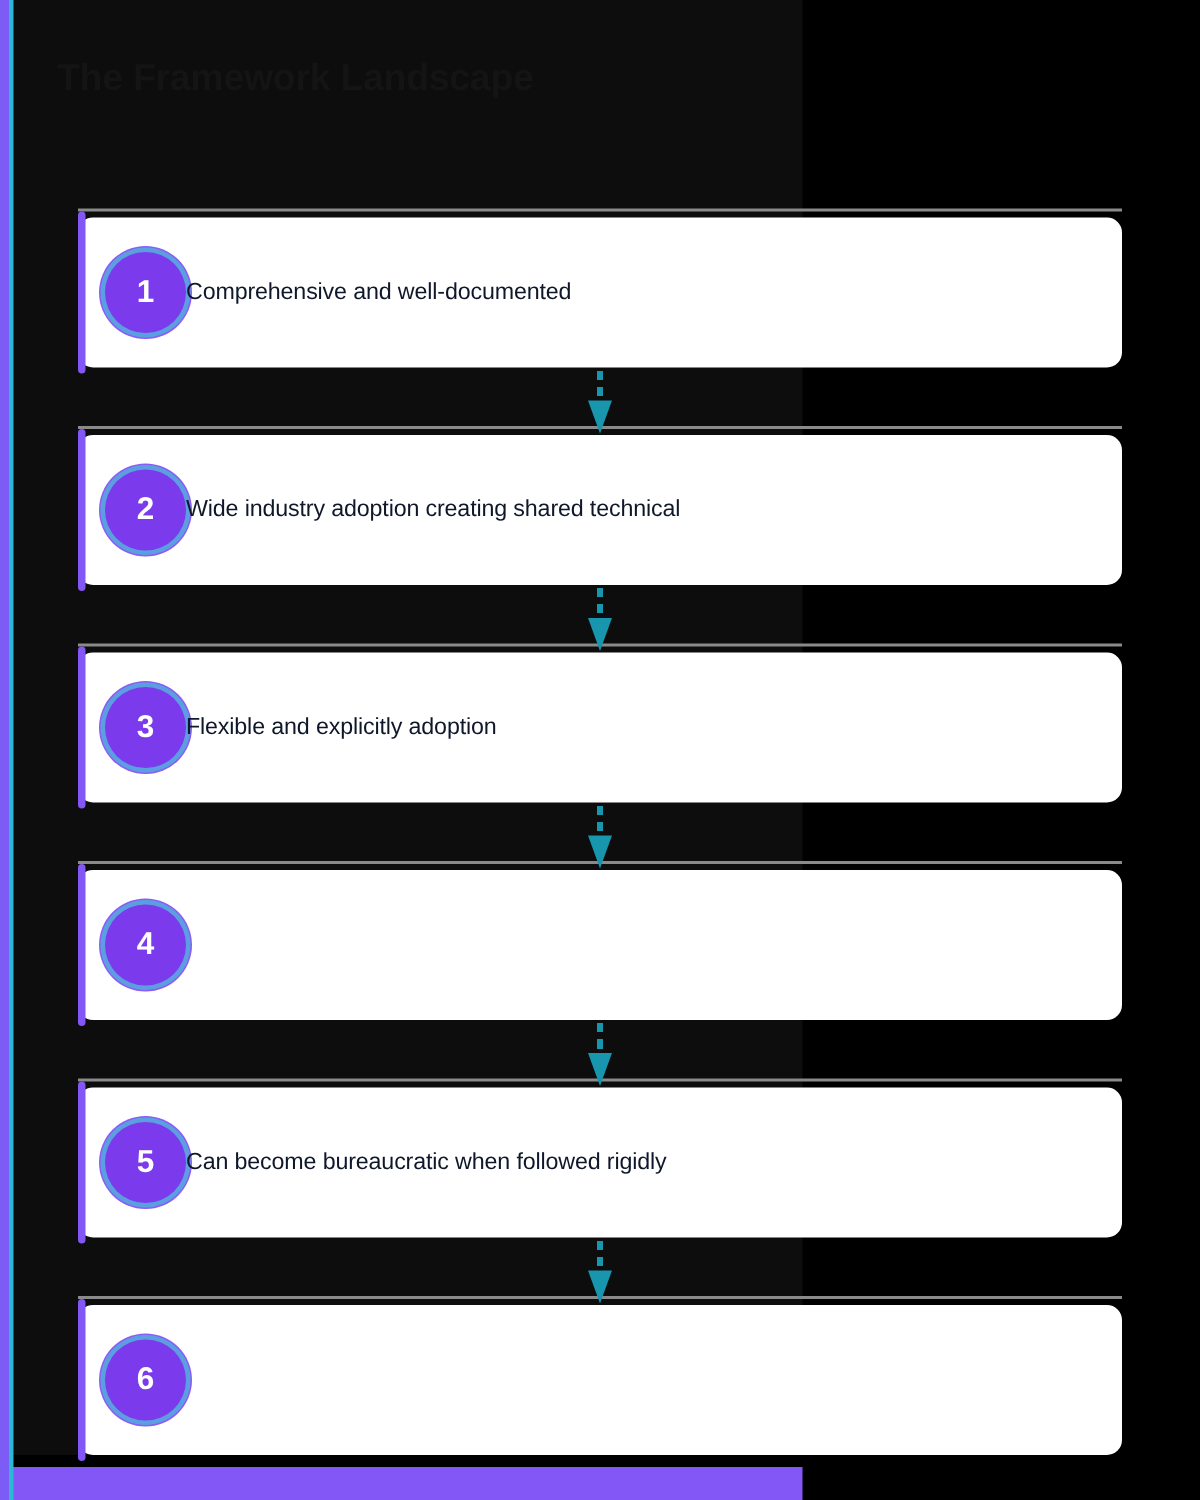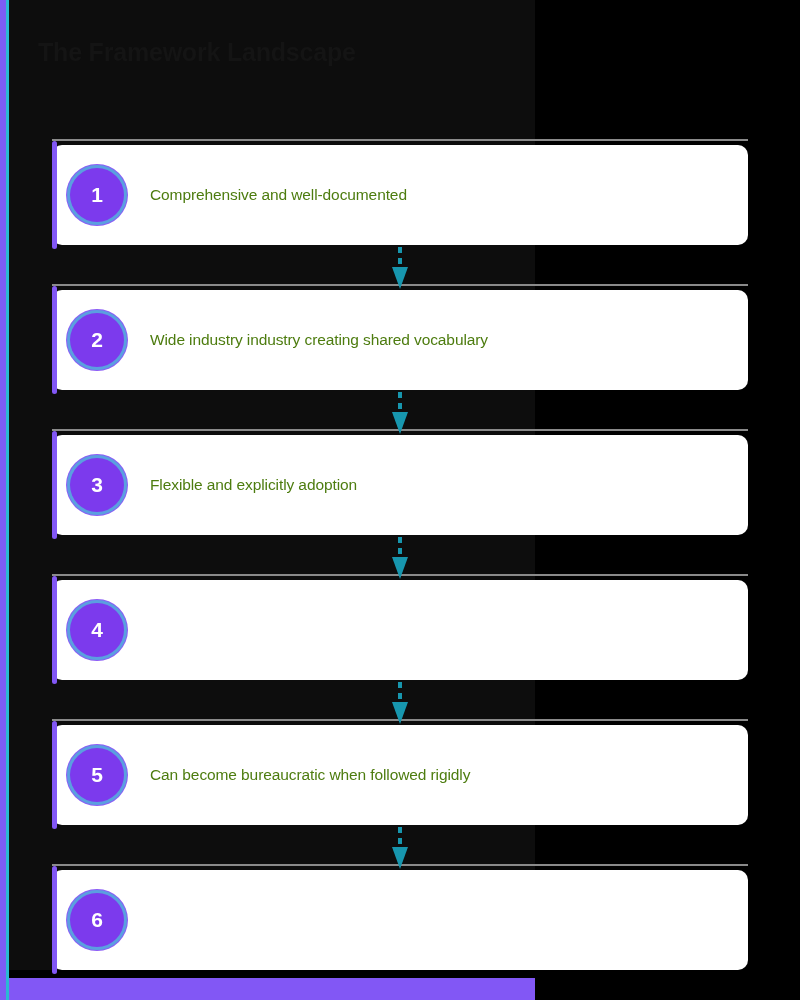--- a/index.html
+++ b/index.html
@@ -88,23 +88,22 @@
     flex:0 0 54px;
     border-radius:50%;
     background:#7c3aed;
     box-shadow:0 0 0 3px #5b9fe0, 0 0 0 4px #8b5cf6;
     display:flex; align-items:center; justify-content:center;
     color:#ffffff;
     font-size:21px;
     font-weight:700;
   }
   .card-text {
-    margin-left:26px;
     font-size:15.5px;
-    color:#4d7c0f;
+    color:#0f172a;
     letter-spacing:-0.1px;
     white-space:nowrap;
     text-align:right;
   }
 
   
   .connector {
     position:absolute;
     left:392px;
     width:16px;
@@ -147,21 +146,21 @@
         <div class="card-text">Comprehensive and well-documented</div>
       </div>
       <div class="connector" style="top: 247px;">
         <div class="stem"></div>
         <div class="head"></div>
       </div>
       <div class="card-rule" style="top: 284px;"></div>
       <div class="card" style="top: 290px;">
         <div class="card-accent"></div>
         <div class="badge">2</div>
-        <div class="card-text">Wide industry industry creating shared vocabulary</div>
+        <div class="card-text">Wide industry adoption creating shared technical</div>
       </div>
       <div class="connector" style="top: 392px;">
         <div class="stem"></div>
         <div class="head"></div>
       </div>
       <div class="card-rule" style="top: 429px;"></div>
       <div class="card" style="top: 435px;">
         <div class="card-accent"></div>
         <div class="badge">3</div>
         <div class="card-text">Flexible and explicitly adoption</div>

